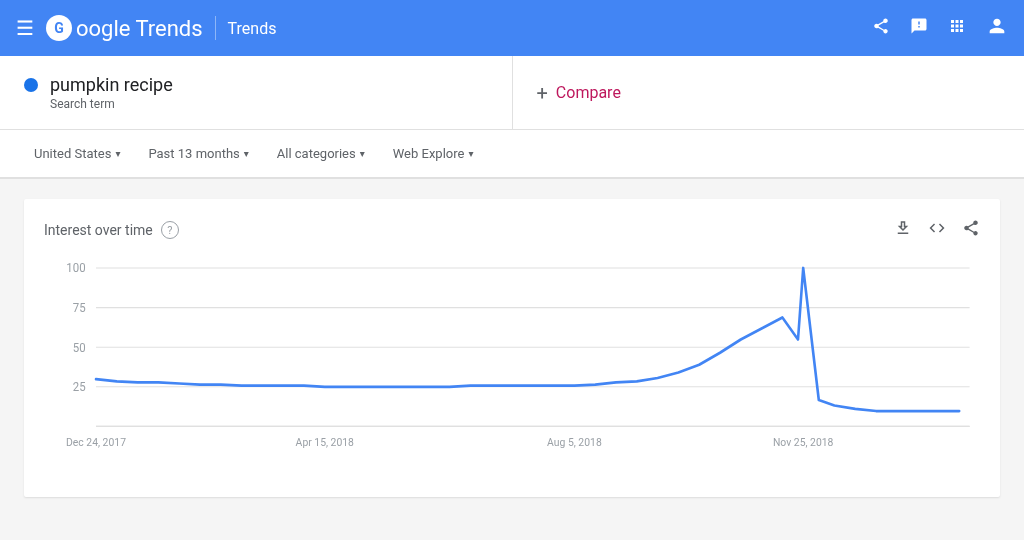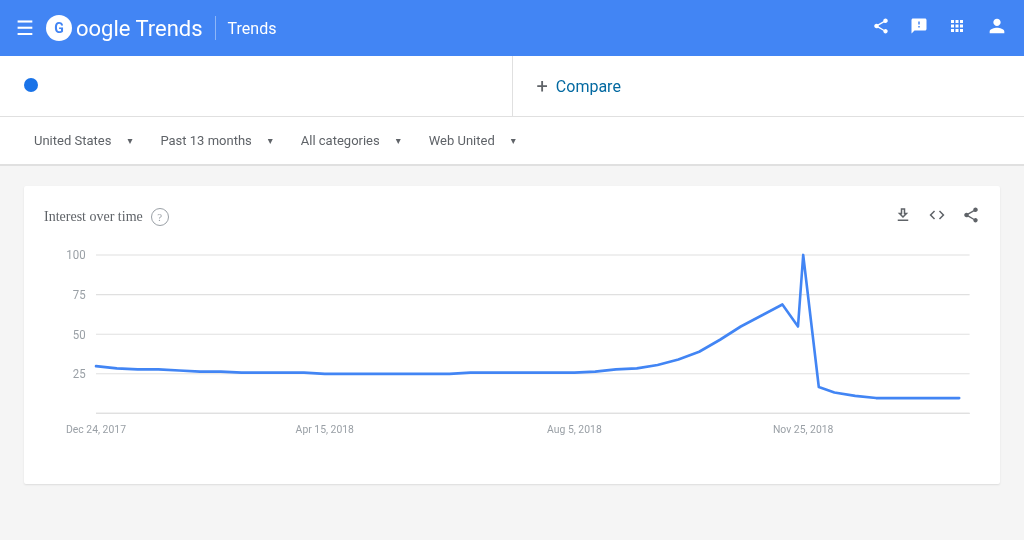--- a/index.html
+++ b/index.html
@@ -50,33 +50,33 @@
     .compare-box {
       flex: 1;
       display: flex;
       align-items: center;
       padding: 18px 24px;
       color: #5f6368;
       cursor: pointer;
       gap: 8px;
     }
     .compare-plus { font-size: 20px; color: #5f6368; }
-    .compare-text { font-size: 16px; color: #0369a1; }
+    .compare-text { font-size: 16px; color: #be185d; }
 
     
     .filters {
       background: white;
       padding: 10px 24px;
       display: flex;
       align-items: center;
       gap: 8px;
       border-bottom: 2px solid #e0e0e0;
     }
     .filter-btn {
-      display: flex; align-items: center; gap: 16px;
+      display: flex; align-items: center; gap: 4px;
       padding: 6px 10px;
       font-size: 13px;
       color: #5f6368;
       cursor: pointer;
       border-radius: 4px;
     }
     .filter-chevron { font-size: 10px; color: #5f6368; }
 
     
     .main-content {
@@ -89,21 +89,21 @@
       border-radius: 2px;
       padding: 20px;
       box-shadow: 0 1px 2px rgba(0,0,0,0.1);
     }
     .chart-header {
       display: flex;
       align-items: center;
       justify-content: space-between;
       margin-bottom: 16px;
     }
-    .chart-title-area { display: flex; align-items: center; gap: 8px; font-family: Liberation Serif, serif; }
+    .chart-title-area { display: flex; align-items: center; gap: 8px; }
     .chart-title { font-size: 14px; color: #5f6368; }
     .help-icon {
       width: 18px; height: 18px; border-radius: 50%;
       border: 1.5px solid #9aa0a6;
       display: flex; align-items: center; justify-content: center;
       font-size: 11px; color: #9aa0a6; cursor: pointer;
     }
     .chart-actions { display: flex; gap: 16px; align-items: center; }
     .chart-action-icon { color: #5f6368; font-size: 16px; cursor: pointer; }
 
@@ -152,20 +152,24 @@
       <svg width="22" height="22" viewBox="0 0 24 24" fill="white">
           <path d="M12 12c2.21 0 4-1.79 4-4s-1.79-4-4-4-4 1.79-4 4 1.79 4 4 4zm0 2c-2.67 0-8 1.34-8 4v2h16v-2c0-2.66-5.33-4-8-4z"></path>
         </svg>
     </span>
   </div>
 </header>
 
 <div class="search-area">
   <div class="search-term-box">
     <div class="blue-dot"></div>
+    <div class="term-info">
+      <span class="term-name">pumpkin recipe</span>
+      <span class="term-type">Search term</span>
+    </div>
   </div>
   <div class="compare-box">
     <span class="compare-plus">+</span>
     <span class="compare-text">Compare</span>
   </div>
 </div>
 
 <div class="filters">
   <div class="filter-btn">
     <span>United States</span>
@@ -173,21 +177,21 @@
   </div>
   <div class="filter-btn">
     <span>Past 13 months</span>
     <span class="filter-chevron">▾</span>
   </div>
   <div class="filter-btn">
     <span>All categories</span>
     <span class="filter-chevron">▾</span>
   </div>
   <div class="filter-btn">
-    <span>Web United</span>
+    <span>Web Explore</span>
     <span class="filter-chevron">▾</span>
   </div>
 </div>
 
 <div class="main-content">
   <div class="chart-card">
     <div class="chart-header">
       <div class="chart-title-area">
         <span class="chart-title">Interest over time</span>
         <div class="help-icon">?</div>

